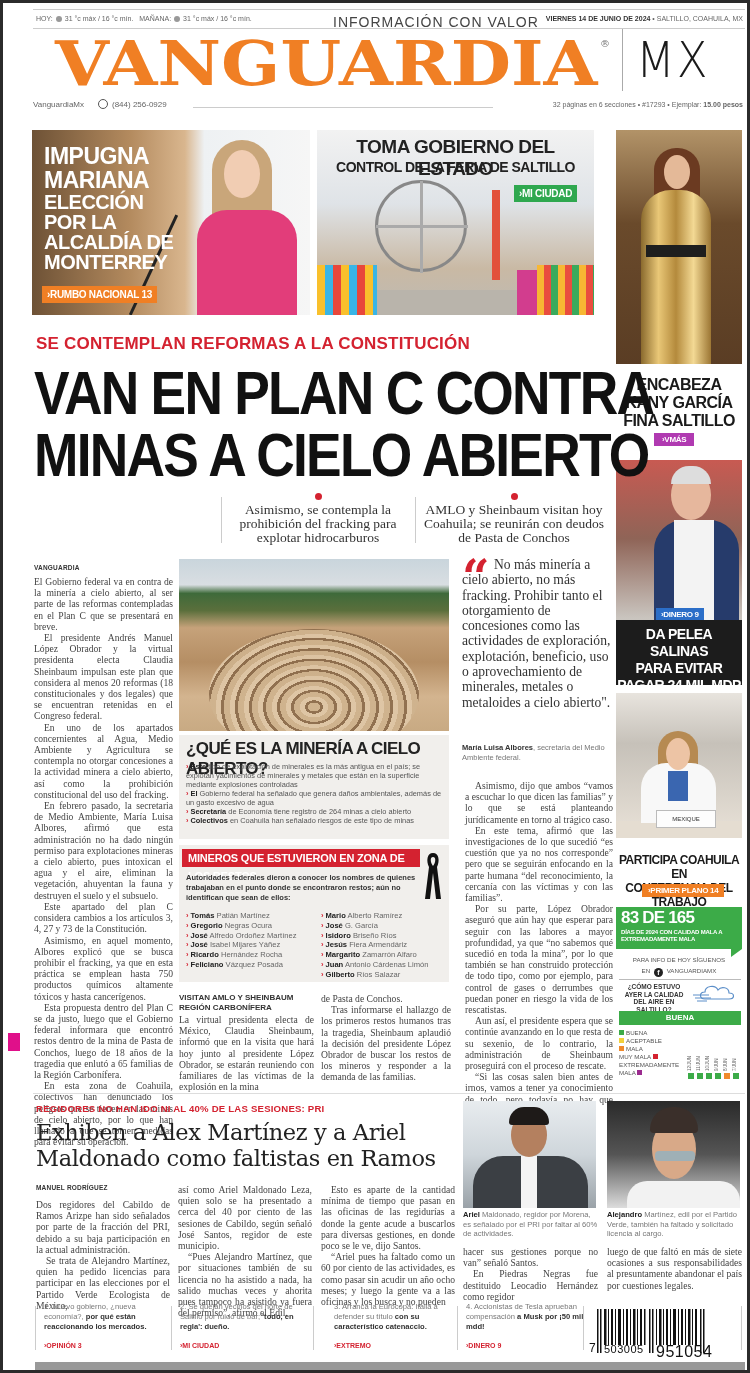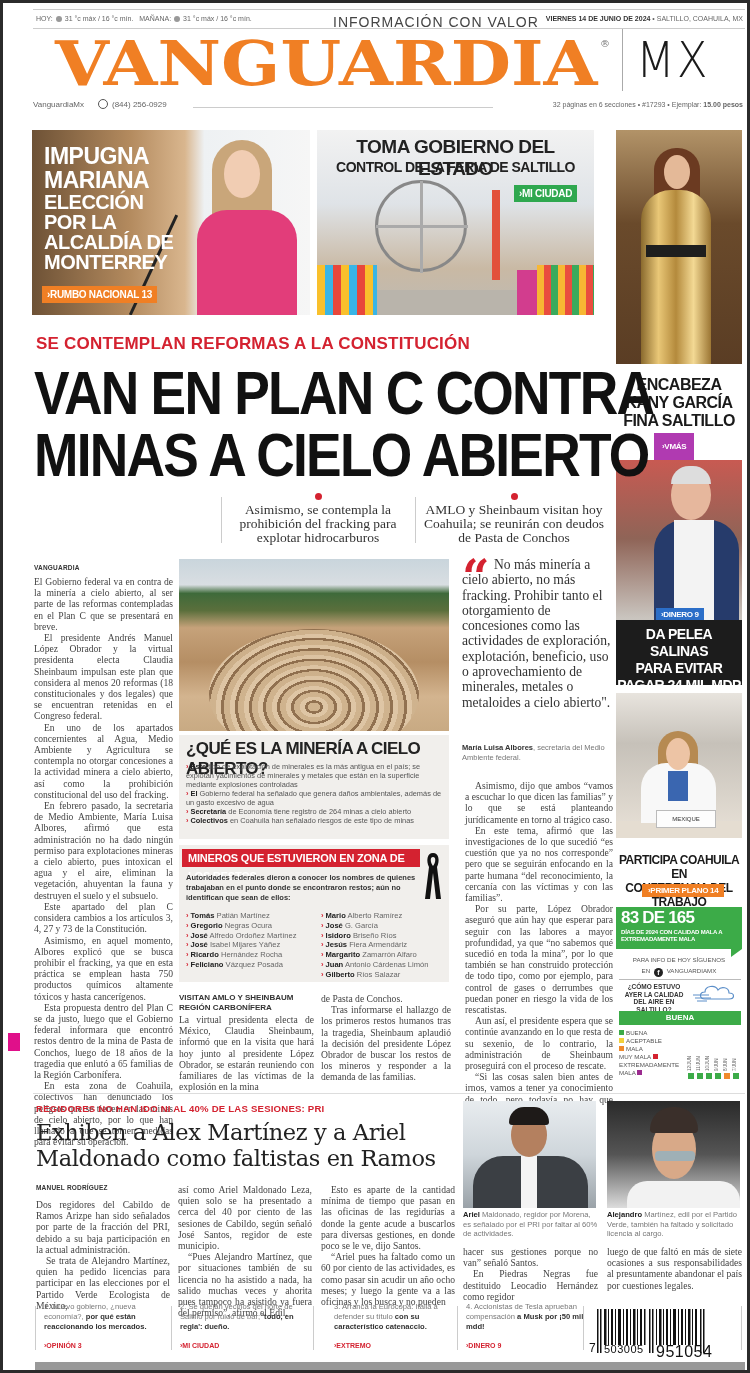--- a/index.html
+++ b/index.html
@@ -34,21 +34,21 @@
   .promo1 { left: 29px; top: 127px; width: 278px; height: 185px; background: linear-gradient(90deg, #6e5236 0%, #b38a5e 35%, #d9b68e 55%, #eef1f3 62%, #f6f6f6 100%); overflow: hidden; }
   .promo1 .hair { position: absolute; left: 180px; top: 10px; width: 60px; height: 110px; background: #c9a67a; border-radius: 30px 30px 10px 10px; }
   .promo1 .face { position: absolute; left: 192px; top: 20px; width: 36px; height: 48px; background: #f1cdb3; border-radius: 50%; }
   .promo1 .jacket { position: absolute; left: 165px; top: 80px; width: 100px; height: 110px; background: #e23d7a; border-radius: 30px 30px 0 0; }
   .promo1 .mic { position: absolute; left: 120px; top: 80px; width: 3px; height: 110px; background: #222; transform: rotate(25deg); }
   .promo1 .txt { position: absolute; left: 12px; top: 14px; color: #fff; font-size: 20px; line-height: 20px; }
   .promo1 .txt .big { font-size: 23px; line-height: 24px; }
   .tag { position: absolute; font-family: "Liberation Sans", sans-serif; font-weight: bold; color: #fff; font-size: 10px; padding: 3px 5px; letter-spacing: -0.3px; }
   .tag-orange { background: #f07f24; }
   .tag-green { background: #2fa84f; }
-  .tag-purple { background: #b03ab1; font-size: 8px; padding: 9px 8px; }
+  .tag-purple { background: #b03ab1; font-size: 8px; padding: 2px 8px; }
   .tag-blue { background: #2b6ec8; }
 
   .promo2 { left: 314px; top: 127px; width: 277px; height: 185px; background: linear-gradient(180deg, #f2f2f2 0%, #dfe3e7 40%, #c9b9a4 75%, #bdbab4 100%); overflow: hidden; }
   .promo2 .h1 { position: absolute; left: 0; top: 6px; width: 100%; text-align: center; font-size: 19px; color: #222; }
   .promo2 .h2 { position: absolute; left: 0; top: 29px; width: 100%; text-align: center; font-size: 14px; color: #222; }
   .wheel { position: absolute; left: 58px; top: 50px; width: 92px; height: 92px; border: 3px solid #888; border-radius: 50%; }
   .wheel::before { content: ""; position: absolute; left: 42px; top: -2px; width: 3px; height: 92px; background: #aaa; }
   .wheel::after { content: ""; position: absolute; left: -2px; top: 42px; width: 92px; height: 3px; background: #aaa; }
   .ride1 { position: absolute; left: 0; top: 135px; width: 60px; height: 50px; background: repeating-linear-gradient(90deg, #f9c02c 0 8px, #39b5e6 8px 16px, #e8473b 16px 24px); }
   .ride2 { position: absolute; left: 175px; top: 60px; width: 8px; height: 90px; background: #e2513b; }

